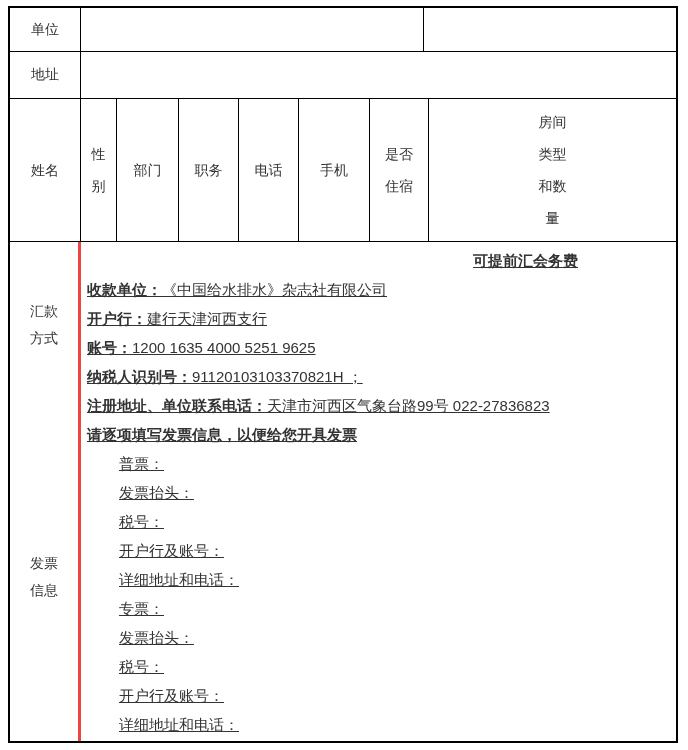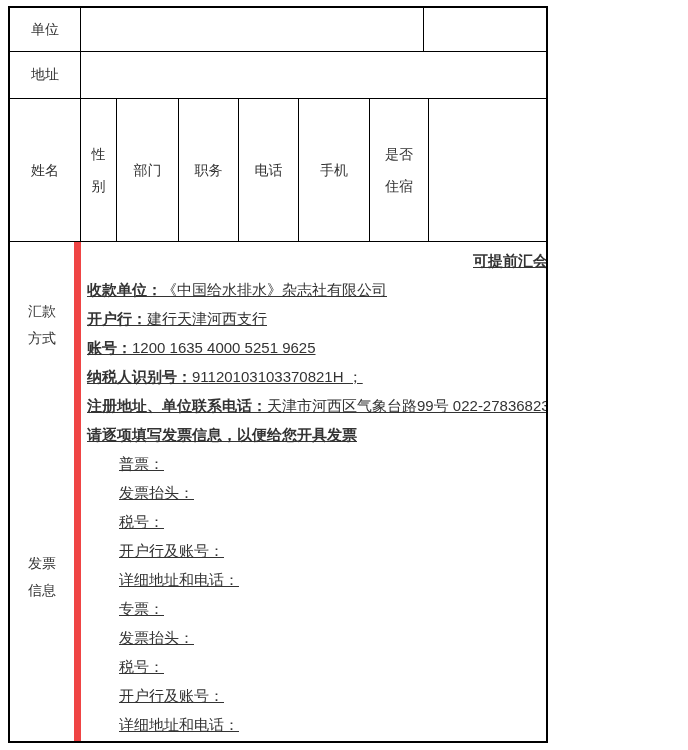--- a/index.html
+++ b/index.html
@@ -2,21 +2,21 @@
 <html><head>
 <meta charset="utf-8">
 <style>
   html,body{margin:0;padding:0;}
   body{
     width:688px;height:750px;background:#ffffff;position:relative;
     font-family:"Liberation Sans","DejaVu Sans",sans-serif;color:#333;
     overflow:hidden;
   }
   .tbl{
-    position:absolute;left:8px;top:6px;width:540px;height:737px;
+    position:absolute;left:8px;top:6px;width:670px;height:737px;
     border:2px solid #000;box-sizing:border-box;
     display:flex;flex-direction:column;background:#fff;
   }
   .row{display:flex;border-bottom:1px solid #000;box-sizing:border-box;}
   .row.last{border-bottom:none;flex:1;min-height:0;}
   .cell{
     border-right:1px solid #000;box-sizing:border-box;
     display:flex;align-items:center;justify-content:center;
     font-size:14px;text-align:center;
   }
@@ -29,21 +29,21 @@
   .w-post{width:90px;flex:0 0 90px;}
   .grow{flex:1;min-width:0;}
   .hc{white-space:pre-line;line-height:32px;}
   .c-gender{width:36px;flex:0 0 36px;}
   .c-dept{width:62px;flex:0 0 62px;}
   .c-pos{width:60px;flex:0 0 60px;}
   .c-tel{width:60px;flex:0 0 60px;}
   .c-mob{width:71px;flex:0 0 71px;}
   .c-email{width:196px;flex:0 0 196px;font-size:15px;}
   .c-lodge{width:59px;flex:0 0 59px;}
-  .labelcol{position:relative;border-right:7px solid #ef4444;box-sizing:border-box;
+  .labelcol{position:relative;border-right:3px solid #ef4444;box-sizing:border-box;
     width:71px;flex:0 0 71px;}
   .vlabel{
     position:absolute;left:0;width:100%;text-align:center;
     font-size:14px;line-height:27px;white-space:pre-line;
   }
   .pay-pos{top:56px;}
   .inv-pos{top:308px;}
   .bigcell{
     flex:1;min-width:0;box-sizing:border-box;
     padding:4px 8px 0 6px;font-size:15px;line-height:29px;
@@ -74,20 +74,24 @@
   <div class="row r3">
     <div class="cell w-label hc">姓名</div>
     <div class="cell c-gender hc">性
 别</div>
     <div class="cell c-dept hc">部门</div>
     <div class="cell c-pos hc">职务</div>
     <div class="cell c-tel hc">电话</div>
     <div class="cell c-mob hc">手机</div>
     <div class="cell c-lodge hc">是否
 住宿</div>
+    <div class="cell grow nb hc">房间
+类型
+和数
+量</div>
   </div>
 
   <div class="row last">
     <div class="labelcol">
       <div class="vlabel pay-pos">汇款
 方式</div>
       <div class="vlabel inv-pos">发票
 信息</div>
     </div>
     <div class="bigcell">

